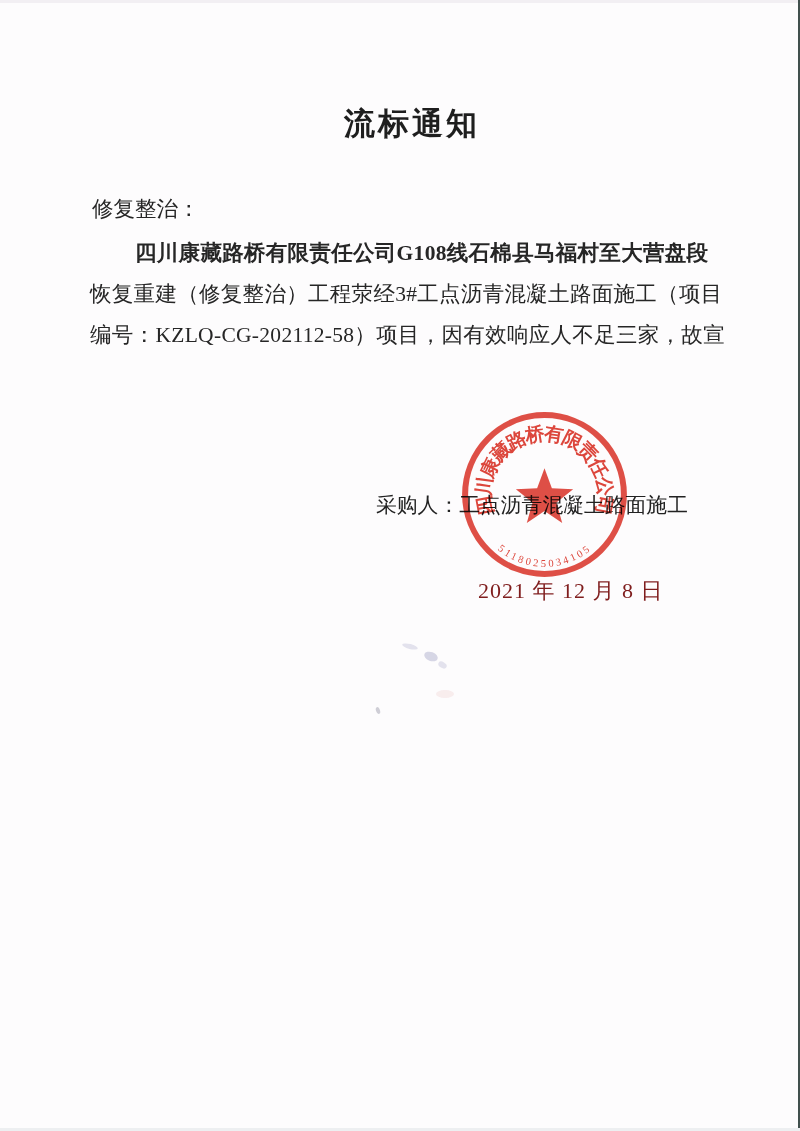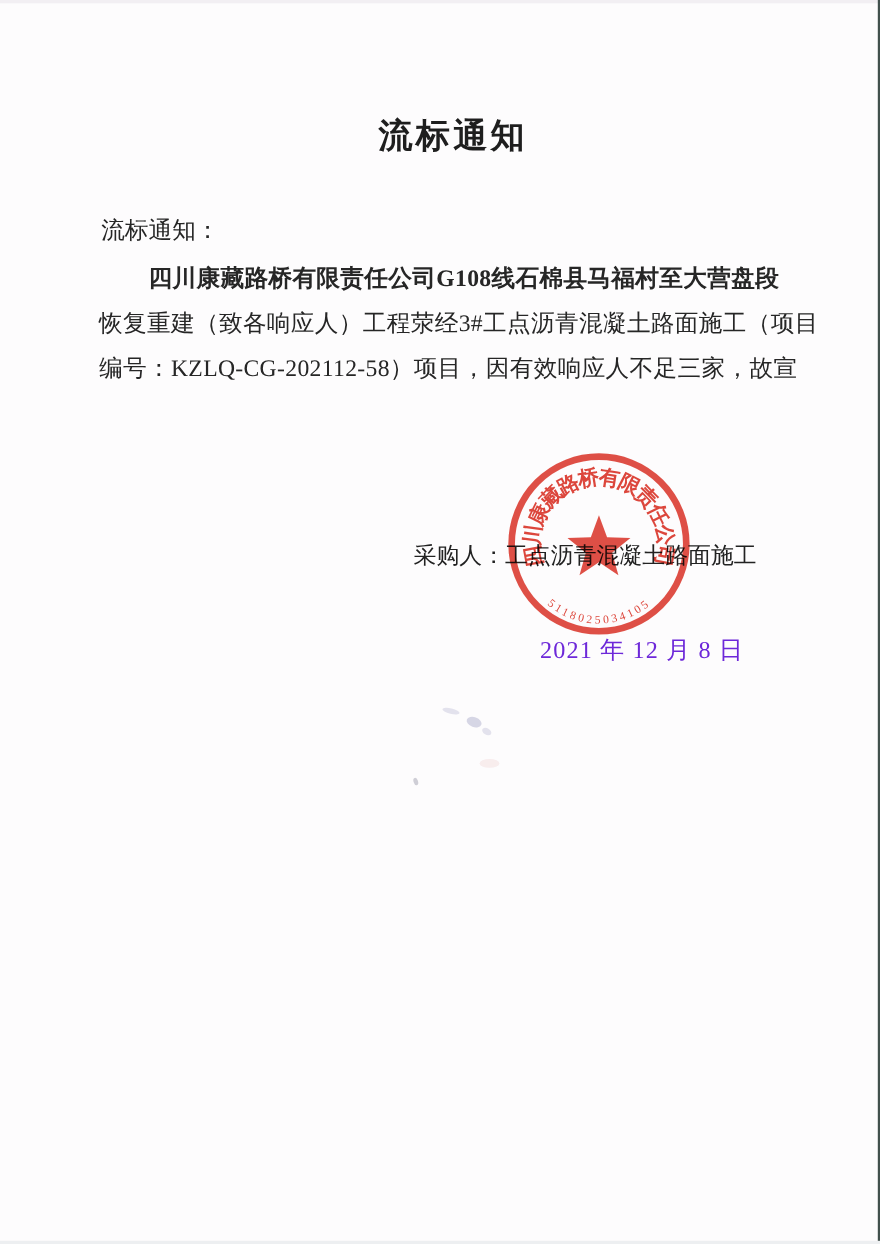--- a/index.html
+++ b/index.html
@@ -57,22 +57,21 @@
     font-size: 20.8px;
     white-space: nowrap;
     color: #222;
   }
   .date {
     position: absolute;
     left: 478px; top: 576px;
     font-size: 22px;
     letter-spacing: 1px;
     white-space: nowrap;
-    color: #6d28d9;
-    margin-left: 13px;
+    color: #7f1d1d;
   }
 
   
   .seal {
     position: absolute;
     left: 444px; top: 394px;
     width: 201px; height: 201px;
     mix-blend-mode: multiply;
     opacity: 0.93;
     pointer-events: none;
@@ -88,25 +87,25 @@
 <body>
 
 <div class="page">
 
   <div class="edge-top"></div>
   <div class="edge-right"></div>
   <div class="edge-bottom"></div>
 
   <div class="title">流标通知</div>
 
-  <div class="salutation">流标通知：</div>
+  <div class="salutation">修复整治：</div>
 
   <div class="body-text">
     <div class="line indent">四川康藏路桥有限责任公司G108线石棉县马福村至大营盘段</div>
-    <div class="line">恢复重建（致各响应人）工程荥经3#工点沥青混凝土路面施工（项目</div>
+    <div class="line">恢复重建（修复整治）工程荥经3#工点沥青混凝土路面施工（项目</div>
     <div class="line">编号：KZLQ-CG-202112-58）项目，因有效响应人不足三家，故宣</div>
   </div>
 
   <div class="purchaser">采购人：工点沥青混凝土路面施工</div>
 
   <div class="date">2021 年 12 月 8 日</div>
 
   <svg class="seal" viewBox="-100 -100 200 200" xmlns="http://www.w3.org/2000/svg">
     <defs>
       <path id="arcTop" d="M -50.7 18.5 A 54 54 0 1 1 50.7 18.5" fill="none"></path>

